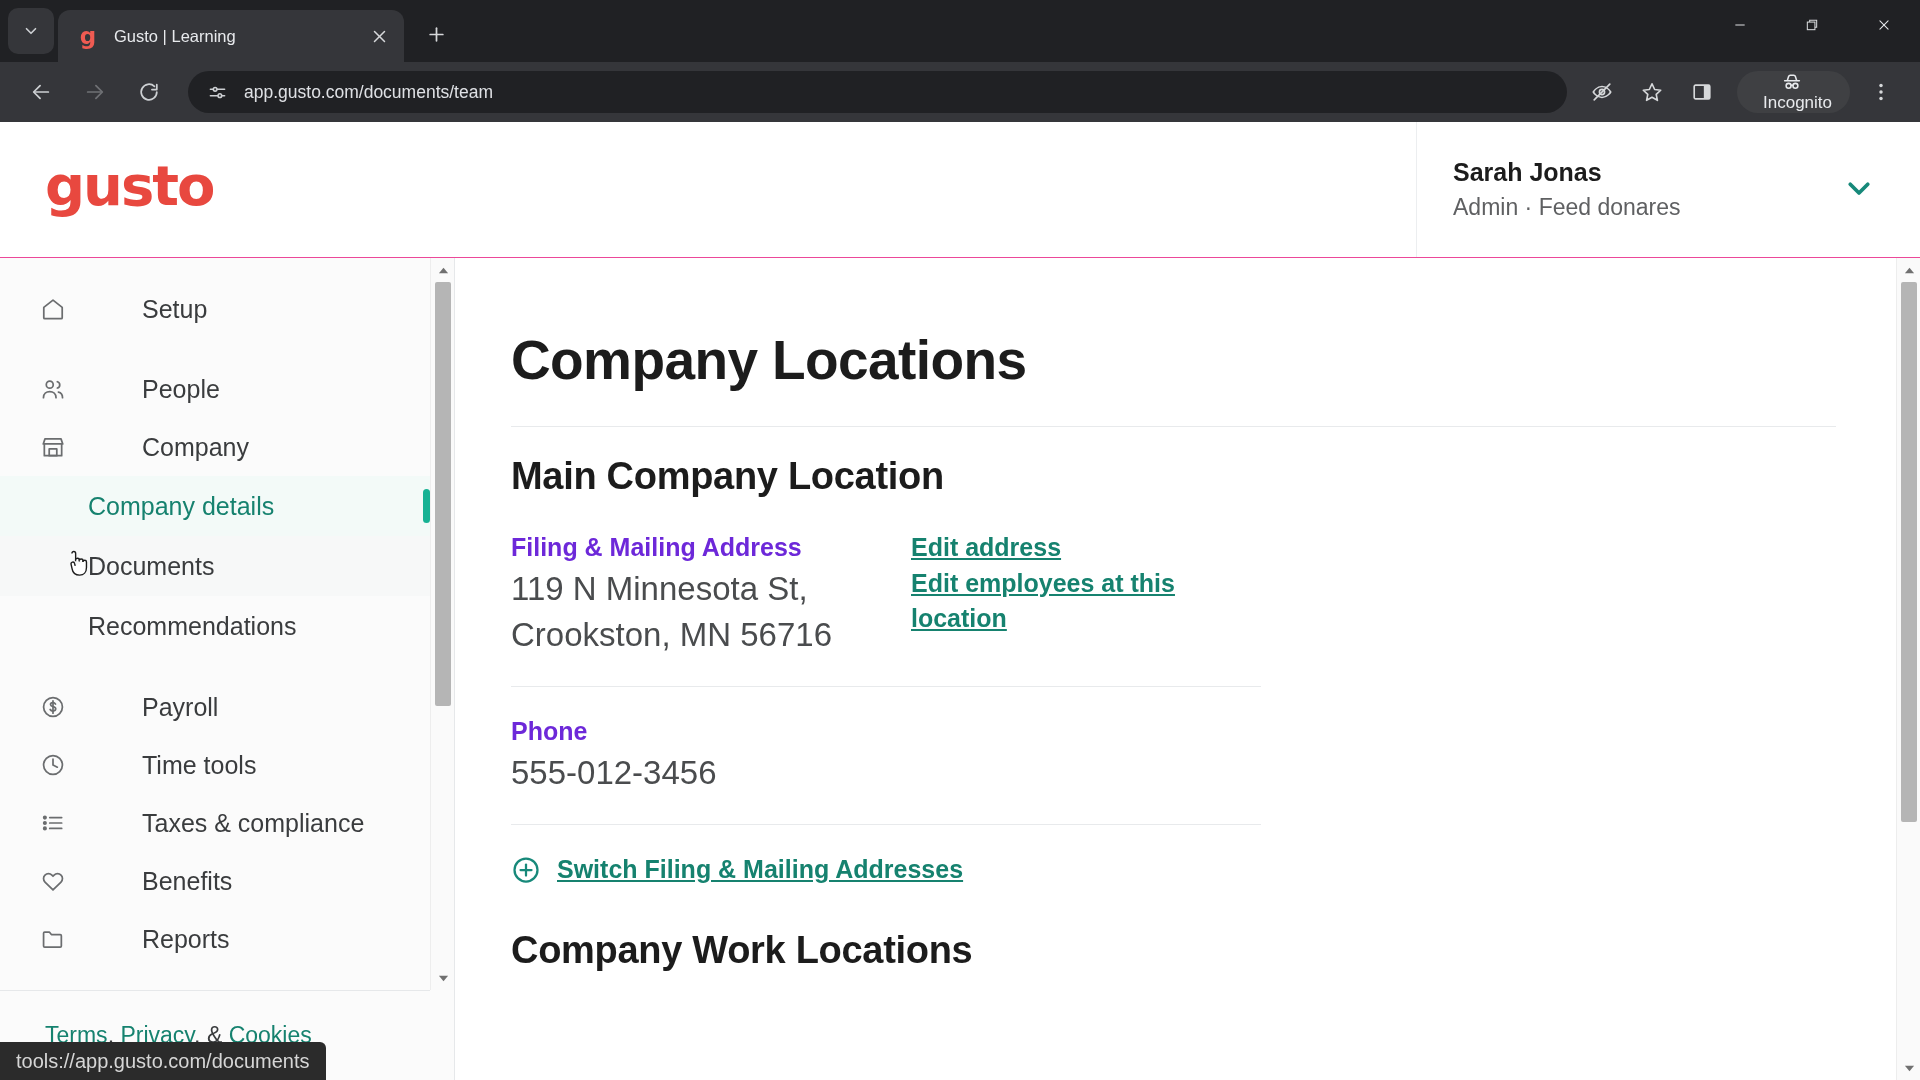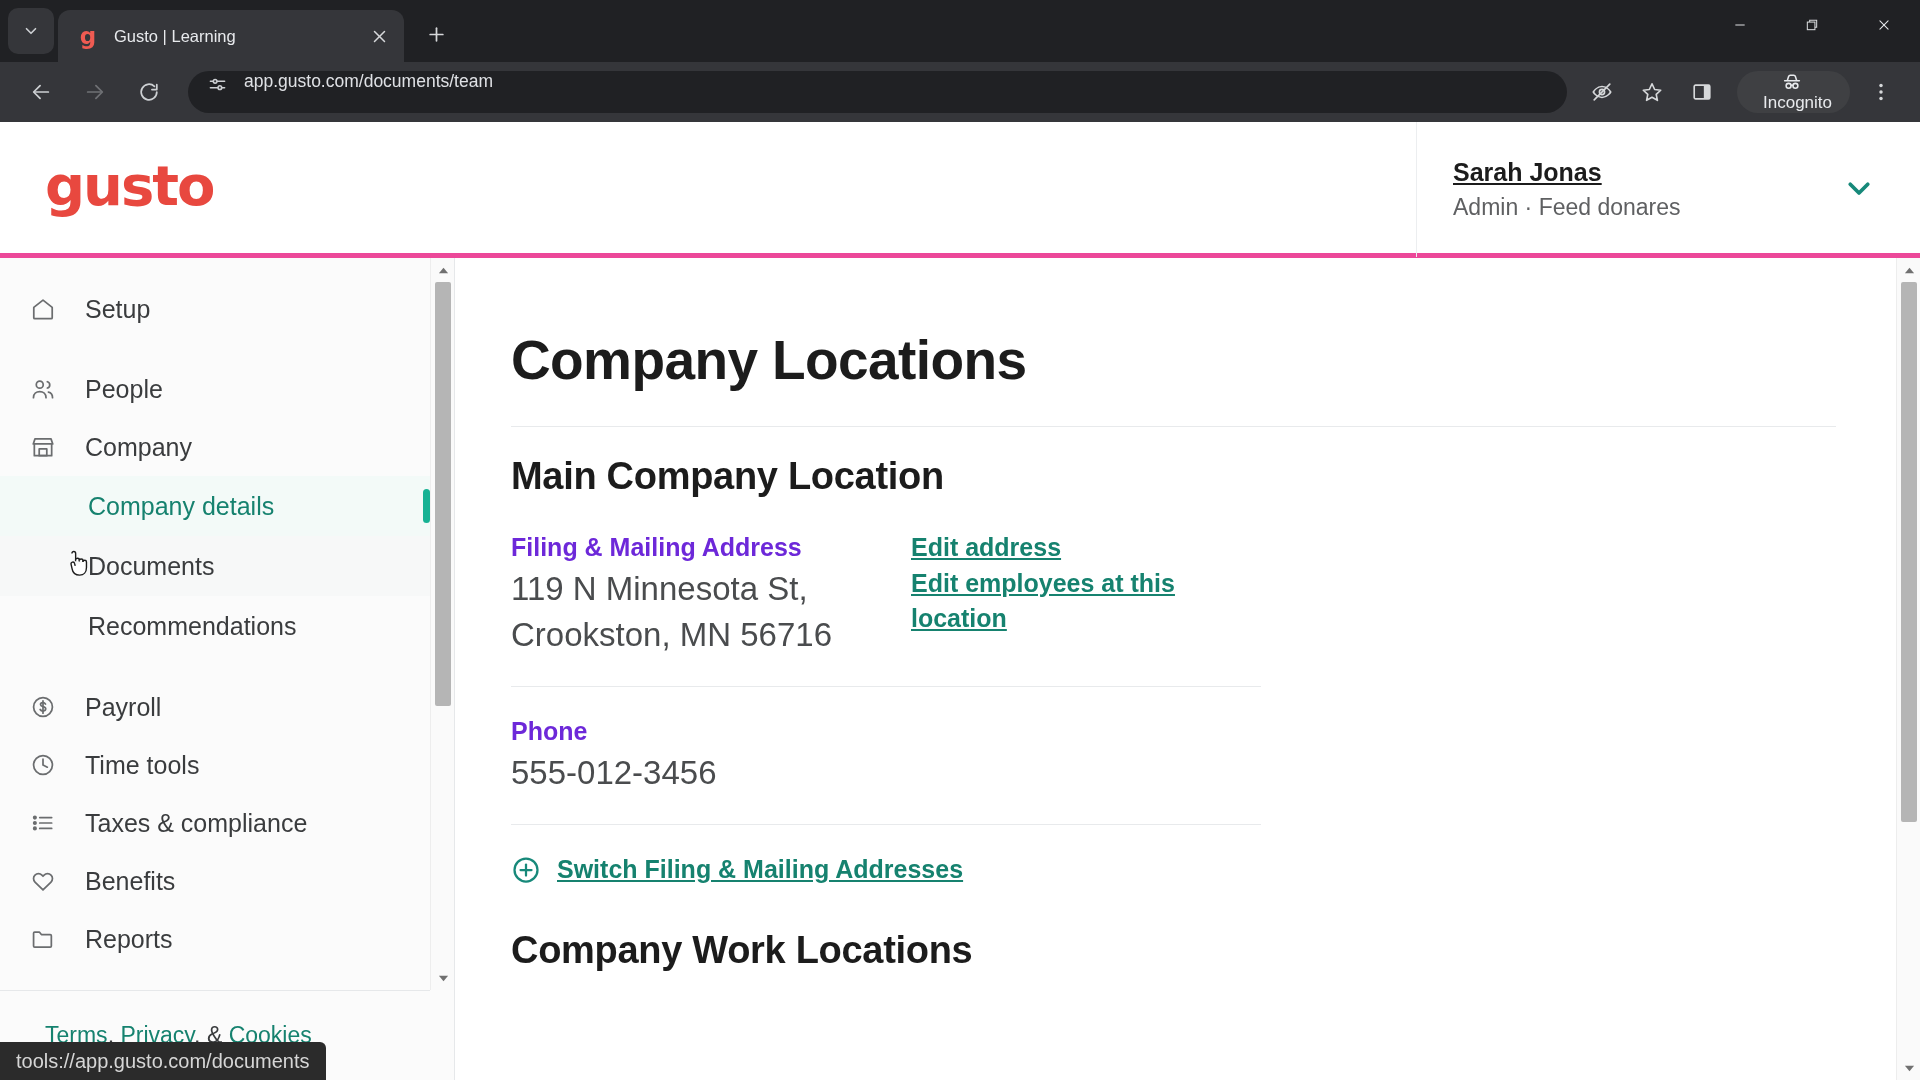--- a/index.html
+++ b/index.html
@@ -78,21 +78,21 @@
     width: 42px; height: 42px; margin: 0 6px;
     border-radius: 50%;
     display: flex; align-items: center; justify-content: center;
   }
   .nav-btn svg { width: 22px; height: 22px; }
   .nav-btn.disabled svg { opacity: 0.38; }
 
   .omnibox {
     flex: 1; height: 42px; margin: 0 10px 0 12px;
     background: #202124; border-radius: 21px;
-    display: flex; 
+    display: flex; align-items: center;
     padding: 0 16px;
   }
   .omnibox-icon {
     width: 26px; height: 26px; flex: 0 0 26px;
     display: flex; align-items: center; justify-content: center;
   }
   .omnibox-icon svg { width: 19px; height: 19px; }
   .omnibox-url {
     margin-left: 14px; color: #dfe1e5; font-size: 17.5px;
     white-space: nowrap; overflow: hidden;
@@ -116,56 +116,57 @@
     position: absolute; top: 122px; left: 0;
     width: 1920px; height: 958px;
     background: #ffffff;
     overflow: hidden;
   }
 
   
   .app-header {
     position: absolute; top: 0; left: 0; width: 1920px; height: 136px;
     background: #fff;
-    border-bottom: 5px solid #ec4899;
+    border-bottom: 1px solid #ec4899;
   }
   .gusto-logo {
     position: absolute; left: 45px; top: 36px;
     font-family: "DejaVu Sans", sans-serif;
     font-size: 56px; font-weight: 700; letter-spacing: -2px;
     color: #e8483f; line-height: 1;
   }
   .user-menu {
     position: absolute; right: 0; top: 0; width: 504px; height: 135px;
     border-left: 1px solid #eceef0;
     display: flex; align-items: center;
     padding-left: 36px;
   }
-  .user-name { font-size: 25px; font-weight: 700; color: #1c1c1c; line-height: 1.3; text-decoration: underline; }
+  .user-name { font-size: 25px; font-weight: 700; color: #1c1c1c; line-height: 1.3; }
   .user-role { font-size: 23px; color: #5f6062; line-height: 1.35; margin-top: 3px; }
   .user-chevron {
     position: absolute; right: 46px; top: 50%; transform: translateY(-50%);
   }
   .user-chevron svg { width: 30px; height: 30px; }
 
   
   .sidebar {
     position: absolute; left: 0; top: 136px;
     width: 455px; height: 822px;
     background: #fbfbfb;
     border-right: 1px solid #e6e8ea;
   }
   .sidebar-scroll {
     position: absolute; left: 0; top: 0; width: 430px; height: 732px;
     overflow: hidden;
   }
   .nav-item {
     display: flex; align-items: center;
-    height: 58px; padding-left: 27px;
+    height: 58px; padding-left: 37px;
     position: relative;
+    gap: 47px;
   }
   .nav-item.spaced { margin-top: 22px; }
   .nav-ico {
     width: 32px; flex: 0 0 32px; height: 32px;
     display: flex; align-items: center; justify-content: center;
   }
   .nav-ico svg { width: 26px; height: 26px; }
   .nav-label {
     margin-left: 26px; font-size: 25px; color: #3a3c3e;
     white-space: nowrap;

